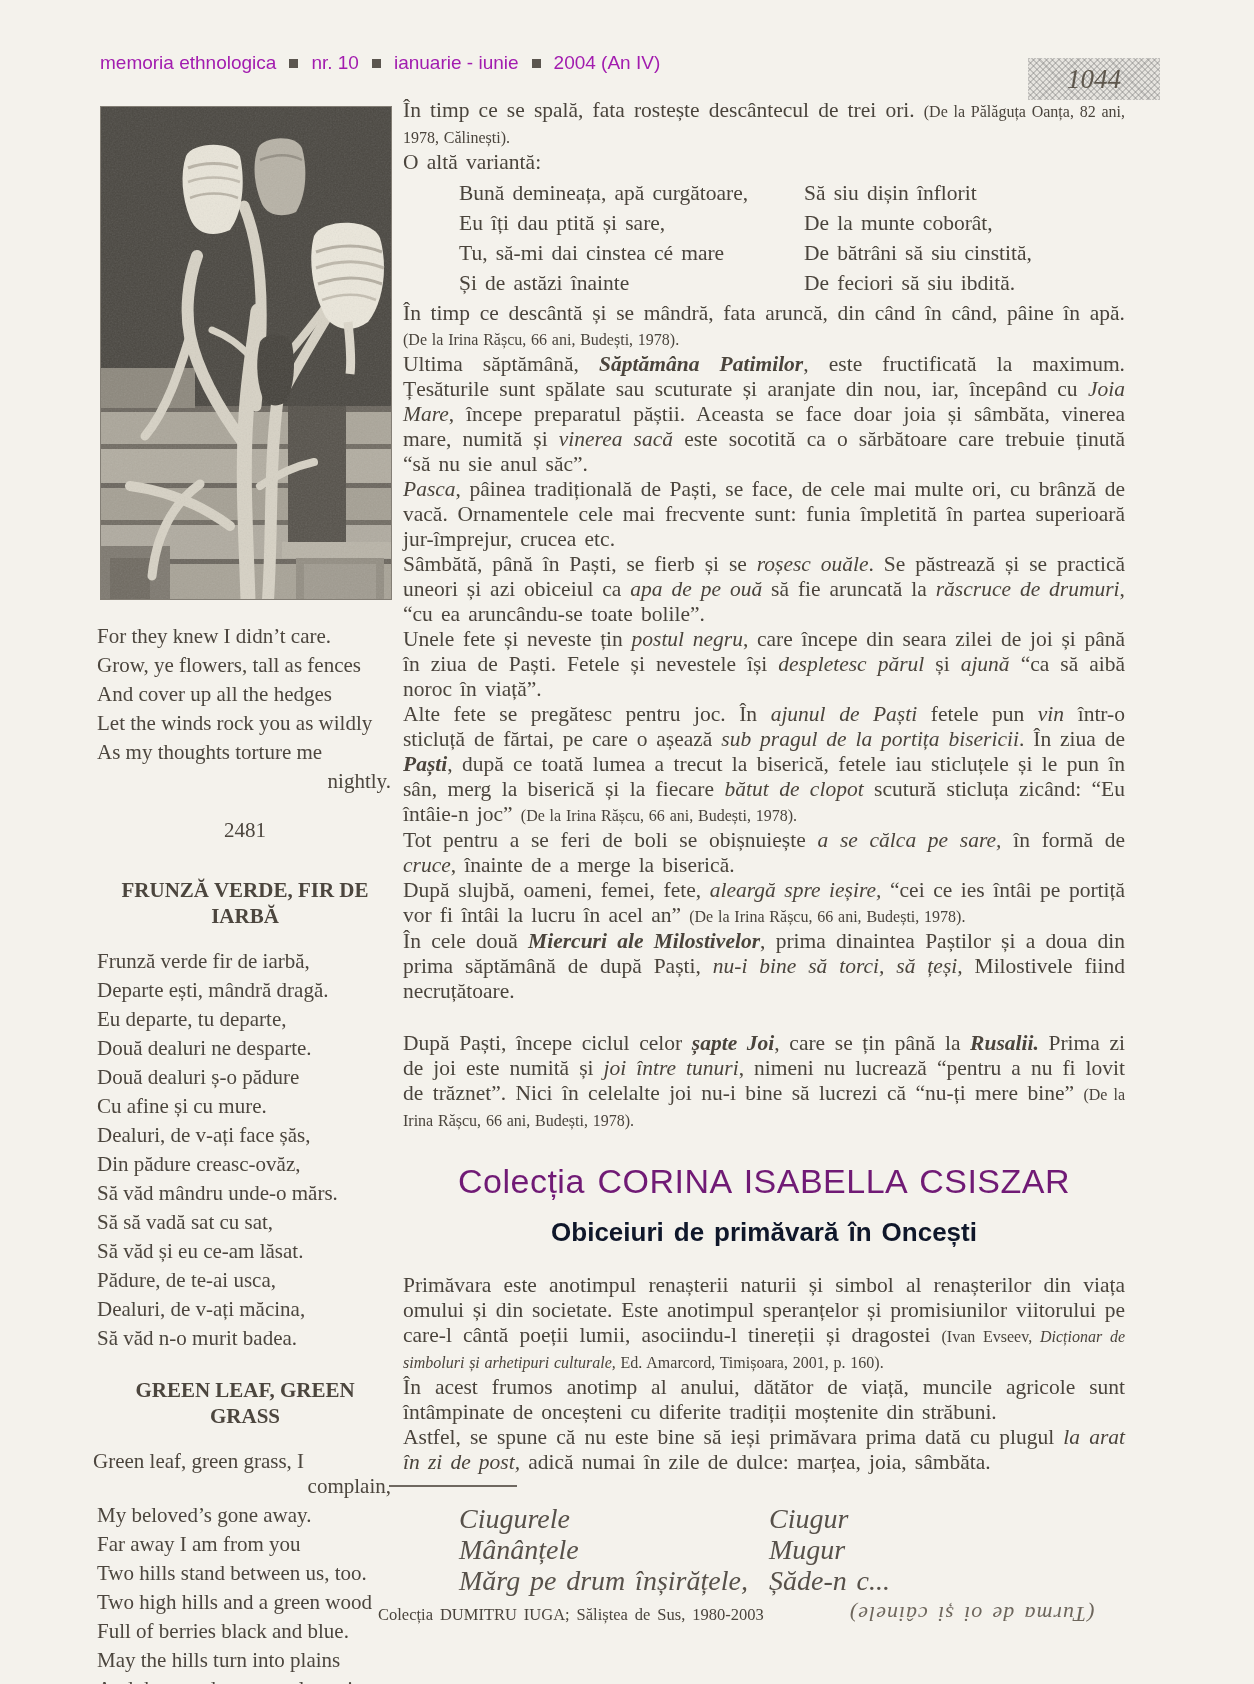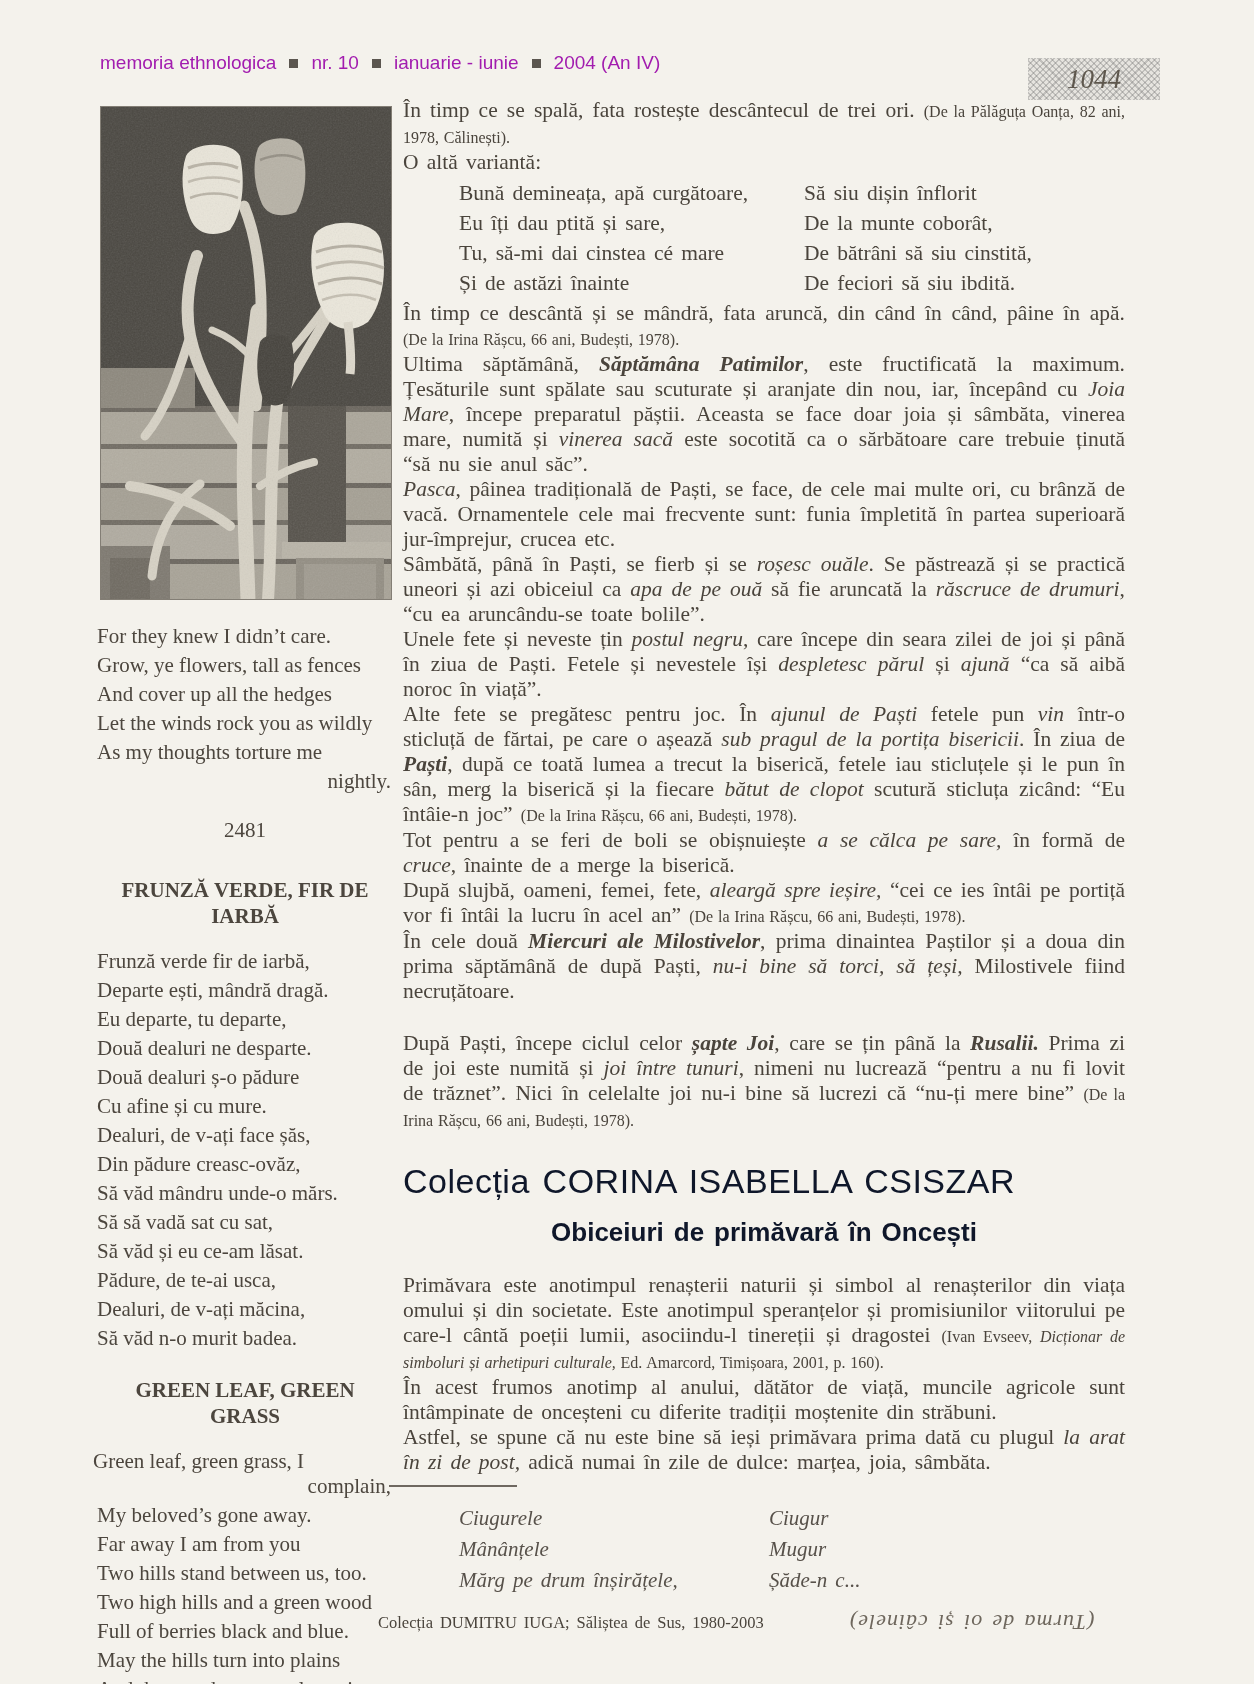--- a/index.html
+++ b/index.html
@@ -34,30 +34,30 @@
   .col-right{position:absolute;left:403px;top:98px;width:722px;font-size:21.5px;line-height:25px;
              text-align:justify;word-spacing:0.13em;color:#4a443c;}
   .para{margin:0;}
   .c{font-size:16px;word-spacing:0.05em;}
   .ci{font-size:16px;font-style:italic;word-spacing:0.05em;}
   .i{font-style:italic;}
   .bi{font-style:italic;font-weight:bold;}
   .variant-verse{display:grid;grid-template-columns:345px auto;padding-left:52px;line-height:26px;margin:1px 0;}
   .gap-top{margin-top:27px;}
   .collection-heading{font-family:"Liberation Sans",sans-serif;font-weight:400;font-size:34px;
-                      letter-spacing:0.5px;color:#0f172a;margin:36px 0 0;text-align:left;}
+                      letter-spacing:0.5px;color:#701a75;margin:36px 0 0;text-align:center;}
   .section-title{font-family:"Liberation Sans",sans-serif;font-weight:bold;font-size:26px;
                  text-align:center;color:#0f172a;margin:26px 0 28px;}
 
   
   .footer-block{margin-top:10px;}
   .rule{border:0;border-top:2px solid #6e6860;width:128px;margin:0 0 14px -14px;}
   .footer-verses{display:grid;grid-template-columns:310px auto;padding-left:52px;
-                 font-style:italic;font-size:21px;line-height:27px;color:#57514a;}
-  .footer-bottom{display:flex;align-items:flex-end;margin-top:12px;}
+                 font-style:italic;font-size:28px;line-height:27px;color:#57514a;}
+  .footer-bottom{display:flex;align-items:flex-end;margin-top:4px;}
   .collection-line{font-size:16.5px;margin-left:-25px;white-space:nowrap;color:#4a443c;}
   .rotated-note{transform:rotate(180deg);font-style:italic;font-size:22px;margin-left:85px;
                 color:#6e675d;letter-spacing:1px;white-space:nowrap;}
 </style>
 </head>
 <body>
 
 <div class="page">
 
   <div class="header-row">

